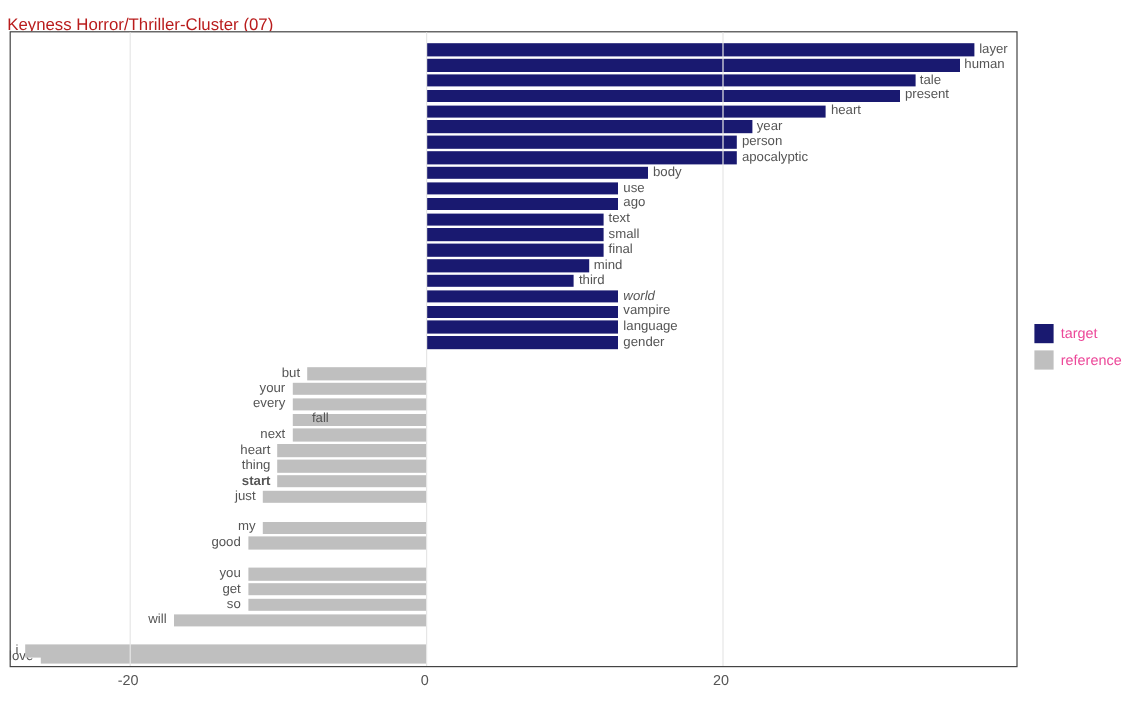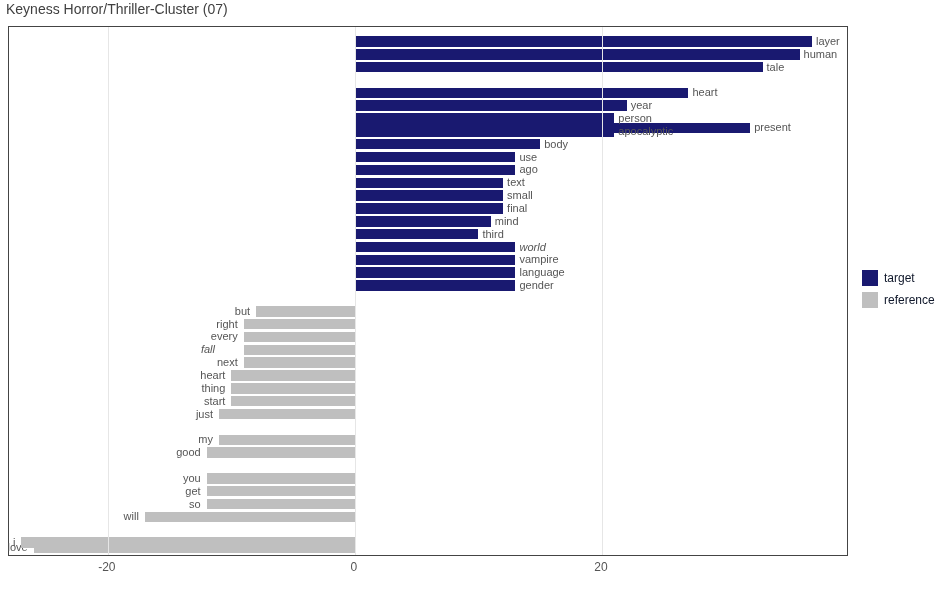--- a/index.html
+++ b/index.html
@@ -7,23 +7,23 @@
     padding: 0;
     width: 951px;
     height: 589px;
     background: #fff;
     font-family: Arial, Helvetica, sans-serif;
     color: #333;
   }
   .title {
     position: absolute;
     left: 6px;
-    top: 1px;
+    top: 12px;
     font-size: 14px;
-    color: #404040;
+    color: #b91c1c;
   }
   .plot {
     position: absolute;
     left: 8px;
     top: 26px;
     width: 840px;
     height: 530px;
     border: 1px solid #444;
     background: #fff;
     box-sizing: border-box;
@@ -66,21 +66,21 @@
     font-size: 11px;
     color: #555;
     white-space: nowrap;
     line-height: 1;
   }
   .legend {
     position: absolute;
     left: 862px;
     top: 270px;
     font-size: 12px;
-    color: #0f172a;
+    color: #ec4899;
   }
   .legend-item {
     display: flex;
     align-items: center;
     margin-bottom: 6px;
   }
   .legend-swatch {
     width: 16px;
     height: 16px;
     margin-right: 6px;
@@ -101,21 +101,21 @@
         <div class="bar-label" style="top: -0.2315px; left: 806.941px;">layer</div>
       </div>
       <div class="bar-row" style="top: 14.0065px; height: 10.537px;">
         <div class="bar target" style="left: 345.882px; width: 444.706px;"></div>
         <div class="bar-label" style="top: -0.2315px; left: 794.588px;">human</div>
       </div>
       <div class="bar-row" style="top: 26.8565px; height: 10.537px;">
         <div class="bar target" style="left: 345.882px; width: 407.647px;"></div>
         <div class="bar-label" style="top: -0.2315px; left: 757.529px;">tale</div>
       </div>
-      <div class="bar-row" style="top: 39.7065px; height: 10.537px; margin-top: 48px;">
+      <div class="bar-row" style="top: 39.7065px; height: 10.537px;">
         <div class="bar target" style="left: 345.882px; width: 395.294px;"></div>
         <div class="bar-label" style="top: -0.2315px; left: 745.176px;">present</div>
       </div>
       <div class="bar-row" style="top: 52.5565px; height: 10.537px;">
         <div class="bar target" style="left: 345.882px; width: 333.529px;"></div>
         <div class="bar-label" style="top: -0.2315px; left: 683.412px;">heart</div>
       </div>
       <div class="bar-row" style="top: 65.4065px; height: 10.537px;">
         <div class="bar target" style="left: 345.882px; width: 271.765px;"></div>
         <div class="bar-label" style="top: -0.2315px; left: 621.647px;">year</div>
@@ -175,45 +175,45 @@
       <div class="bar-row" style="top: 245.306px; height: 10.537px;">
         <div class="bar target" style="left: 345.882px; width: 160.588px;"></div>
         <div class="bar-label" style="top: -0.2315px; left: 510.471px;">gender</div>
       </div>
       <div class="bar-row" style="top: 271.006px; height: 10.537px;">
         <div class="bar reference" style="left: 247.059px; width: 98.8235px;"></div>
         <div class="bar-label" style="top: -0.2315px; right: 596.941px; text-align: center;">but</div>
       </div>
       <div class="bar-row" style="top: 283.856px; height: 10.537px;">
         <div class="bar reference" style="left: 234.706px; width: 111.176px;"></div>
-        <div class="bar-label" style="top: -0.2315px; right: 609.294px; text-align: right;">right</div>
+        <div class="bar-label" style="top: -0.2315px; right: 609.294px; text-align: right;">your</div>
       </div>
       <div class="bar-row" style="top: 296.707px; height: 10.537px;">
         <div class="bar reference" style="left: 234.706px; width: 111.176px;"></div>
         <div class="bar-label" style="top: -0.2315px; right: 609.294px; text-align: right;">every</div>
       </div>
       <div class="bar-row" style="top: 309.556px; height: 10.537px;">
         <div class="bar reference" style="left: 234.706px; width: 111.176px;"></div>
-        <div class="bar-label" style="top: -0.2315px; right: 632px; text-align: right; font-style: italic;">fall</div>
+        <div class="bar-label" style="top: -0.2315px; right: 573px; text-align: right;">fall</div>
       </div>
       <div class="bar-row" style="top: 322.406px; height: 10.537px;">
         <div class="bar reference" style="left: 234.706px; width: 111.176px;"></div>
         <div class="bar-label" style="top: -0.2315px; right: 609.294px; text-align: right;">next</div>
       </div>
       <div class="bar-row" style="top: 335.256px; height: 10.537px;">
         <div class="bar reference" style="left: 222.353px; width: 123.529px;"></div>
         <div class="bar-label" style="top: -0.2315px; right: 621.647px; text-align: right;">heart</div>
       </div>
       <div class="bar-row" style="top: 348.106px; height: 10.537px;">
         <div class="bar reference" style="left: 222.353px; width: 123.529px;"></div>
         <div class="bar-label" style="top: -0.2315px; right: 621.647px; text-align: right;">thing</div>
       </div>
       <div class="bar-row" style="top: 360.957px; height: 10.537px;">
         <div class="bar reference" style="left: 222.353px; width: 123.529px;"></div>
-        <div class="bar-label" style="top: -0.2315px; right: 621.647px; text-align: right;">start</div>
+        <div class="bar-label" style="top: -0.2315px; right: 621.647px; text-align: right; font-weight: bold;">start</div>
       </div>
       <div class="bar-row" style="top: 373.806px; height: 10.537px;">
         <div class="bar reference" style="left: 210px; width: 135.882px;"></div>
         <div class="bar-label" style="top: -0.2315px; right: 634px; text-align: right;">just</div>
       </div>
       <div class="bar-row" style="top: 399.506px; height: 10.537px;">
         <div class="bar reference" style="left: 210px; width: 135.882px;"></div>
         <div class="bar-label" style="top: -0.2315px; right: 634px; text-align: right;">my</div>
       </div>
       <div class="bar-row" style="top: 412.356px; height: 10.537px;">

